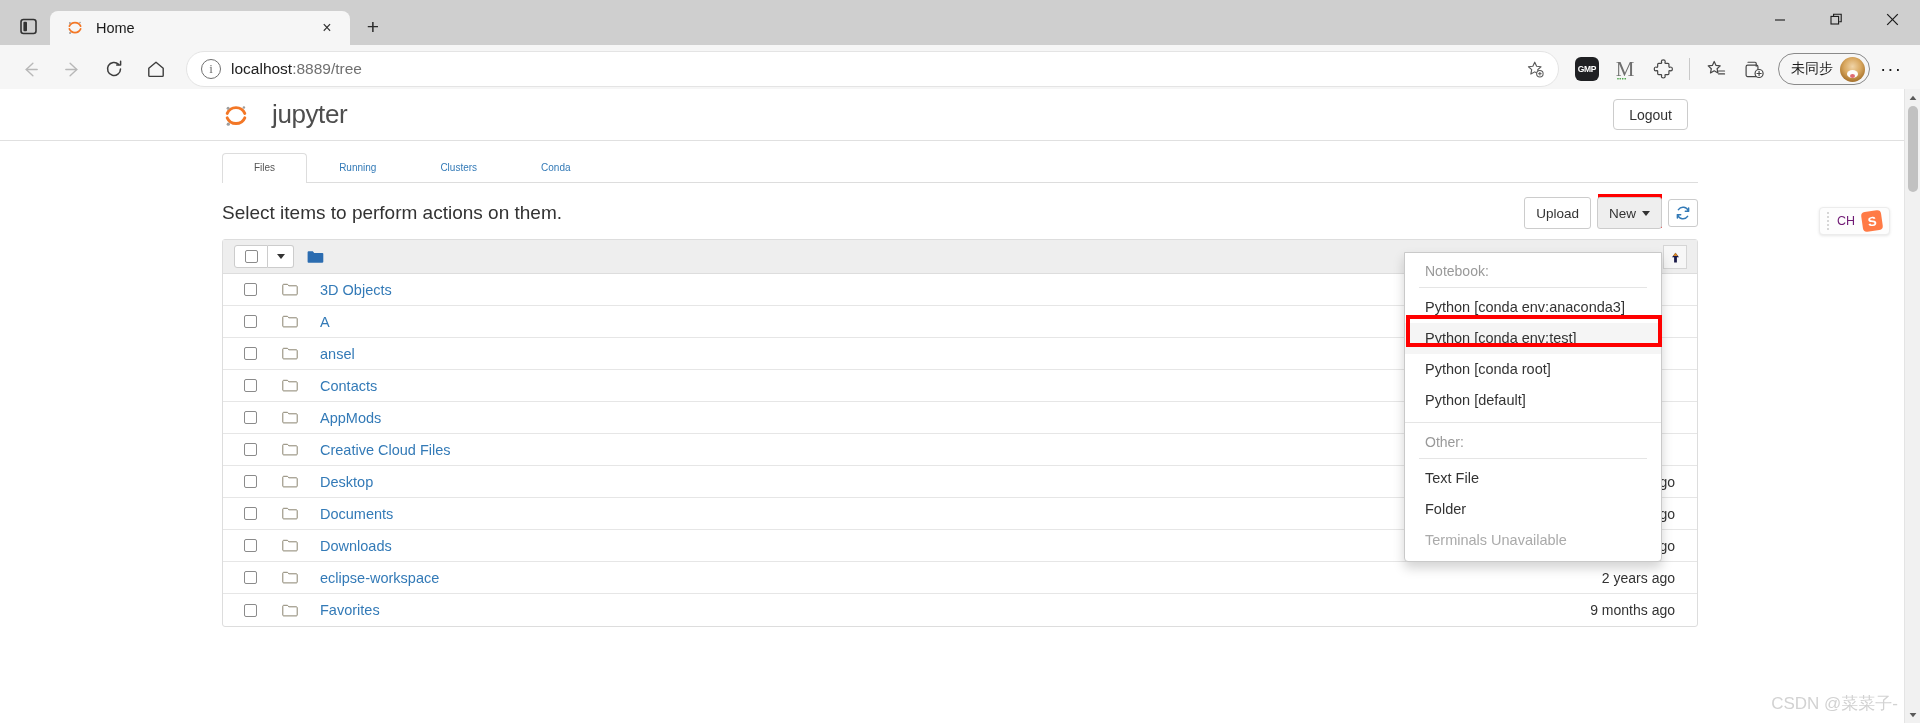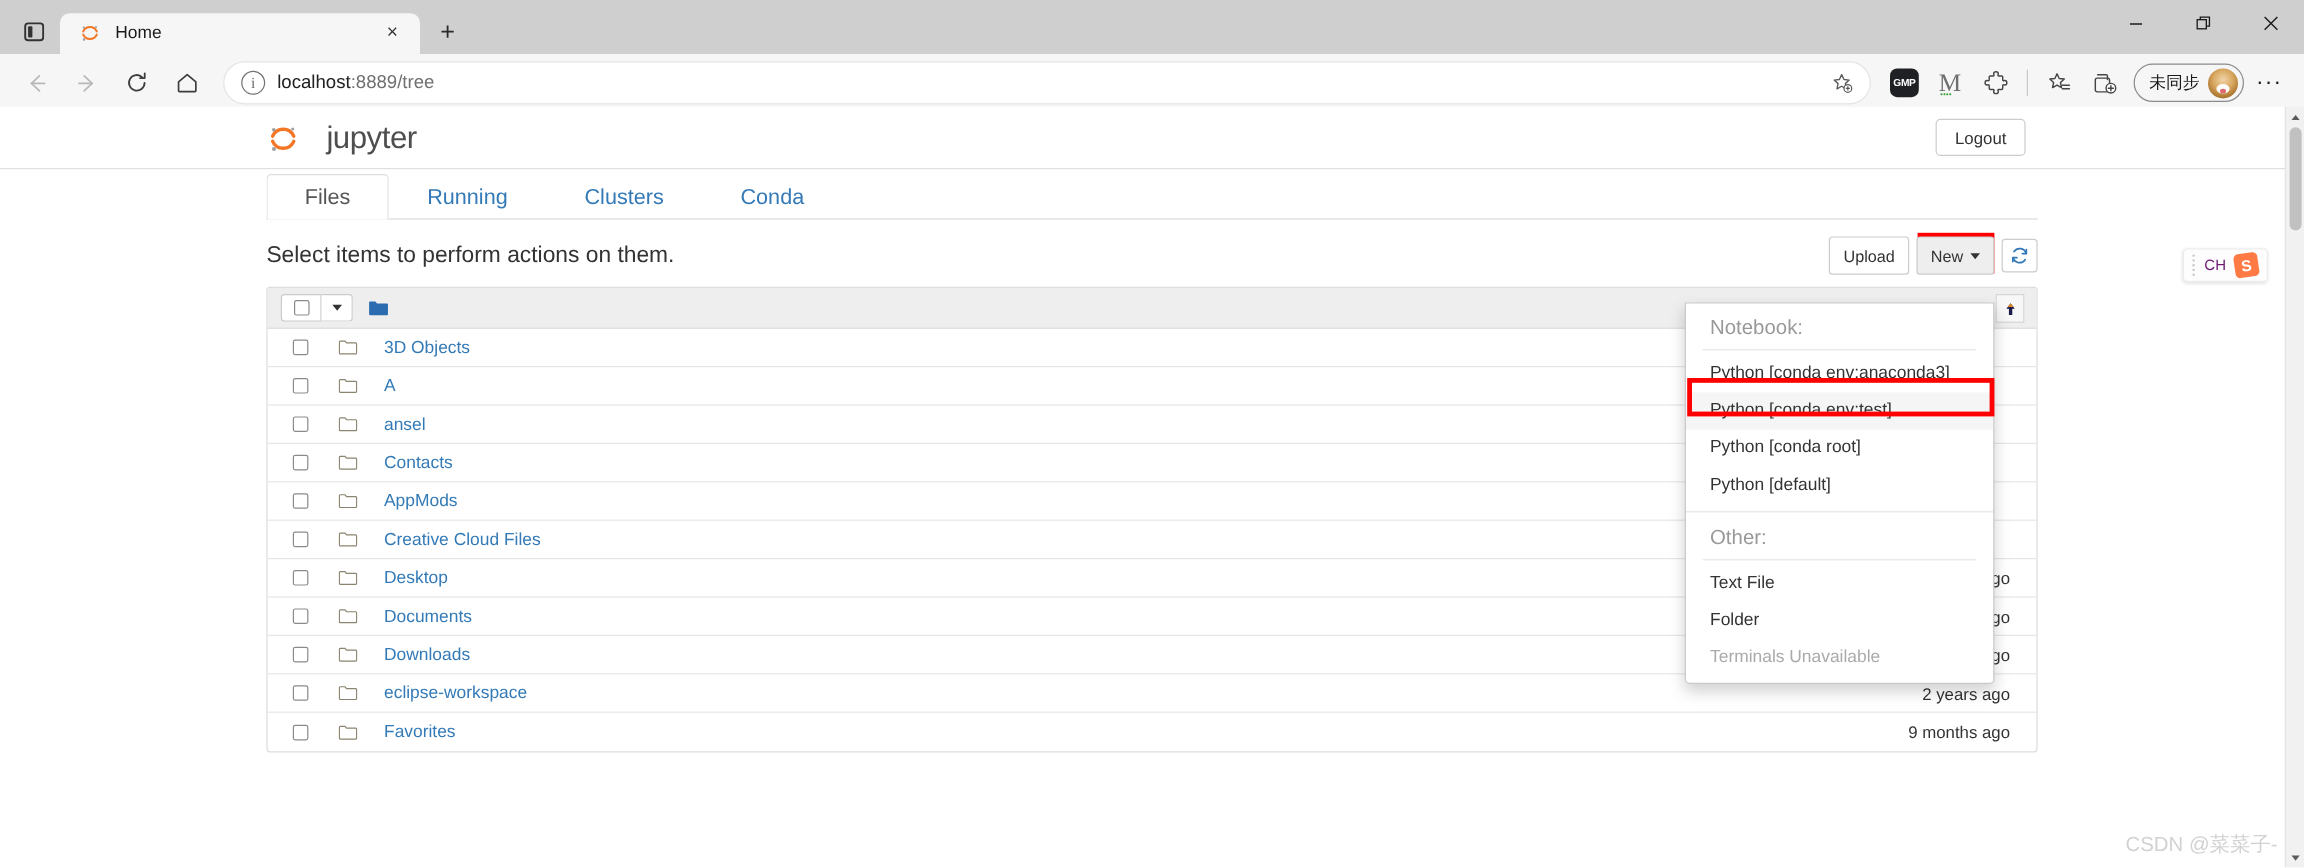--- a/index.html
+++ b/index.html
@@ -119,21 +119,21 @@
     display: flex; align-items: center;
   }
 
   .jp-body { padding: 0 222px; position: relative; }
 
   .tabs-row {
     display: flex; align-items: flex-end; gap: 0;
     border-bottom: 1px solid #dddddd; height: 42px; padding-top: 12px;
   }
   .jp-tab {
-    padding: 9px 31px 9px; font-size: 18px; color: #337ab7;
+    padding: 9px 31px 9px; font-size: 10px; color: #337ab7;
     border: 1px solid transparent; border-bottom: none; line-height: 1;
   }
   .jp-tab.active {
     color: #555555; background: #fff;
     border-color: #dddddd; border-radius: 4px 4px 0 0;
     margin-bottom: -1px; padding-bottom: 10px;
   }
 
   .actions-row {
     display: flex; align-items: center; justify-content: space-between;
@@ -206,21 +206,21 @@
 
   
   .dropdown {
     position: absolute; z-index: 5;
     right: 36px; top: 55px; width: 258px;
     background: #ffffff; border: 1px solid #c9c9c9;
     border-radius: 0 0 4px 4px; box-shadow: 0 6px 12px rgba(0,0,0,0.175);
     padding: 5px 0;
   }
   .dd-section-label {
-    font-size: 17px; color: #999999; padding: 5px 20px 4px;
+    font-size: 14px; color: #999999; padding: 5px 20px 4px;
   }
   .dd-divider { height: 1px; background: #e5e5e5; margin: 4px 14px; }
   .dd-item {
     font-size: 14.5px; color: #333333; padding: 5px 20px; line-height: 1.45;
     white-space: nowrap;
   }
   .dd-item.highlighted { background: #f5f5f5; }
   .dd-item.disabled { color: #aaaaaa; }
   .dd-sep-line { height: 1px; background: #e5e5e5; margin: 6px 0; }
   .annot-menu {

